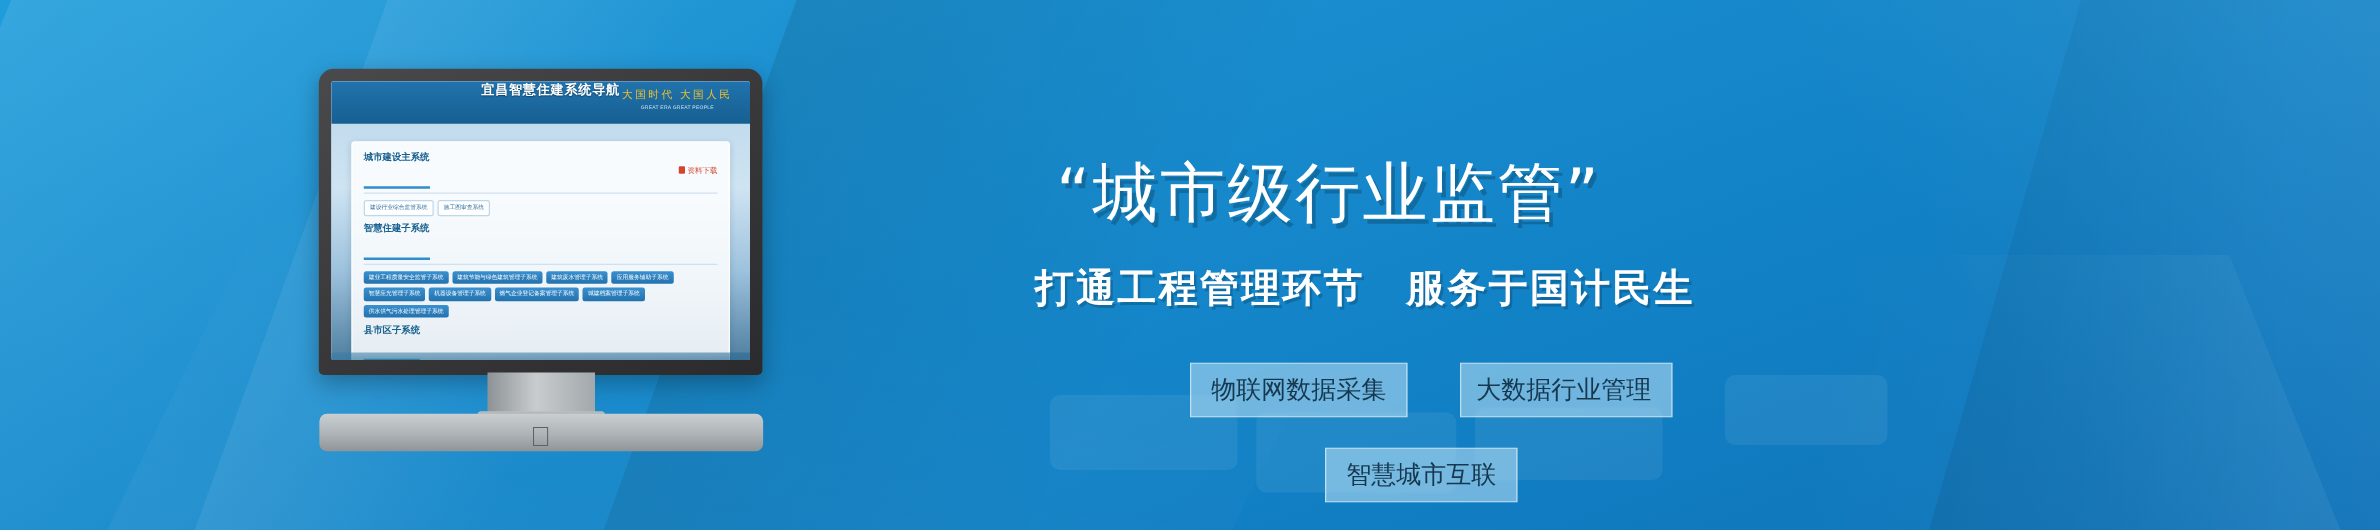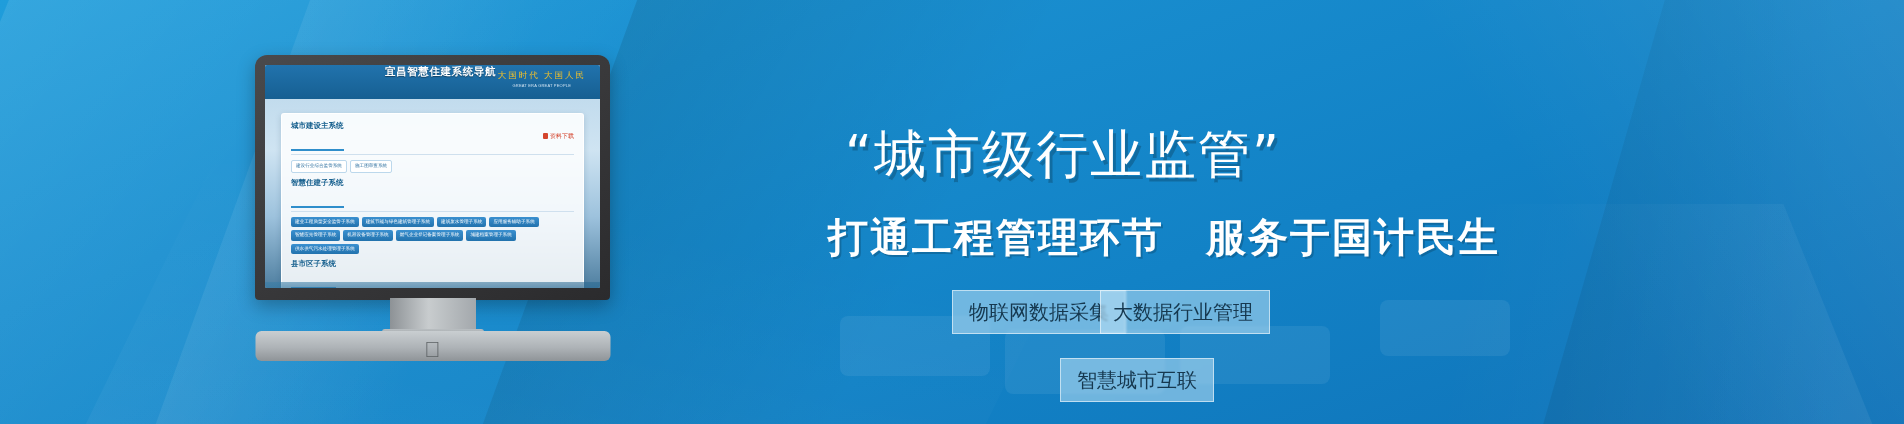--- a/index.html
+++ b/index.html
@@ -160,40 +160,40 @@
 
   .h2 {
     position:absolute; left:845px; top:120px;
     font-size:52px; font-weight:400; color:#fff; letter-spacing:2px; white-space:nowrap;
     font-family:"DejaVu Sans","Liberation Sans",sans-serif;
     text-shadow:3px 4px 0 rgba(0,0,0,.20);
   }
 
   .h3 {
     position:absolute; left:828px; top:210px;
-    font-size:40px; font-weight:700; color:#fff; letter-spacing:2px; white-space:nowrap;
+    font-size:31px; font-weight:700; color:#fff; letter-spacing:2px; white-space:nowrap;
     font-family:"DejaVu Sans","Liberation Sans",sans-serif;
     text-shadow:2px 2px 0 rgba(0,0,0,.18);
   }
 
   
   .tag {
     position:absolute;
     background:rgba(190,225,245,.55);
     border:1px solid rgba(255,255,255,.55);
     color:#16384f;
     font-size:20px; line-height:1;
     padding:11px 16px;
     white-space:nowrap;
     backdrop-filter:blur(1px);
   }
   .tag.t1 { left:790px; top:342px; }   
   .tag.t2 { left:952px; top:290px; }   
   .tag.t3 { left:1060px; top:358px; }  
-  .tag.t4 { left:1100px; top:290px;padding-left:12px; }  
+  .tag.t4 { left:1168px; top:290px;padding-left:12px; }  
 </style>
 </head>
 <body>
 
 <div id="banner">
 
   <div class="facet f1"></div>
   <div class="facet f2"></div>
   <div class="facet f3"></div>
   <div class="facet f4"></div>

